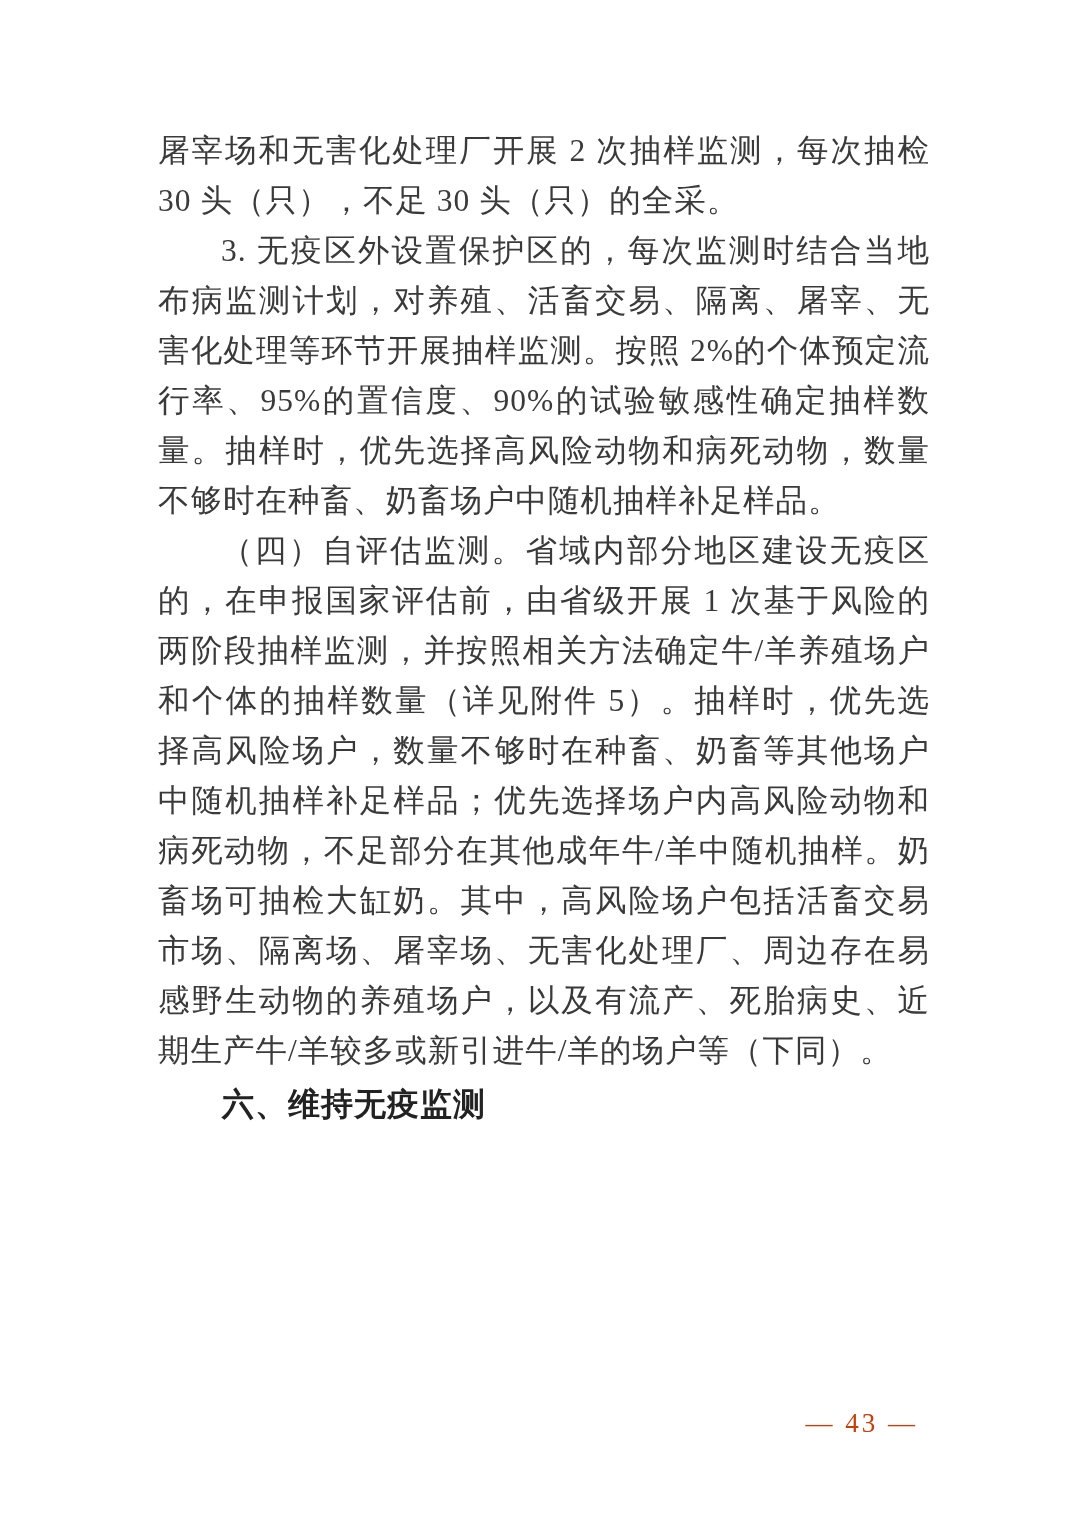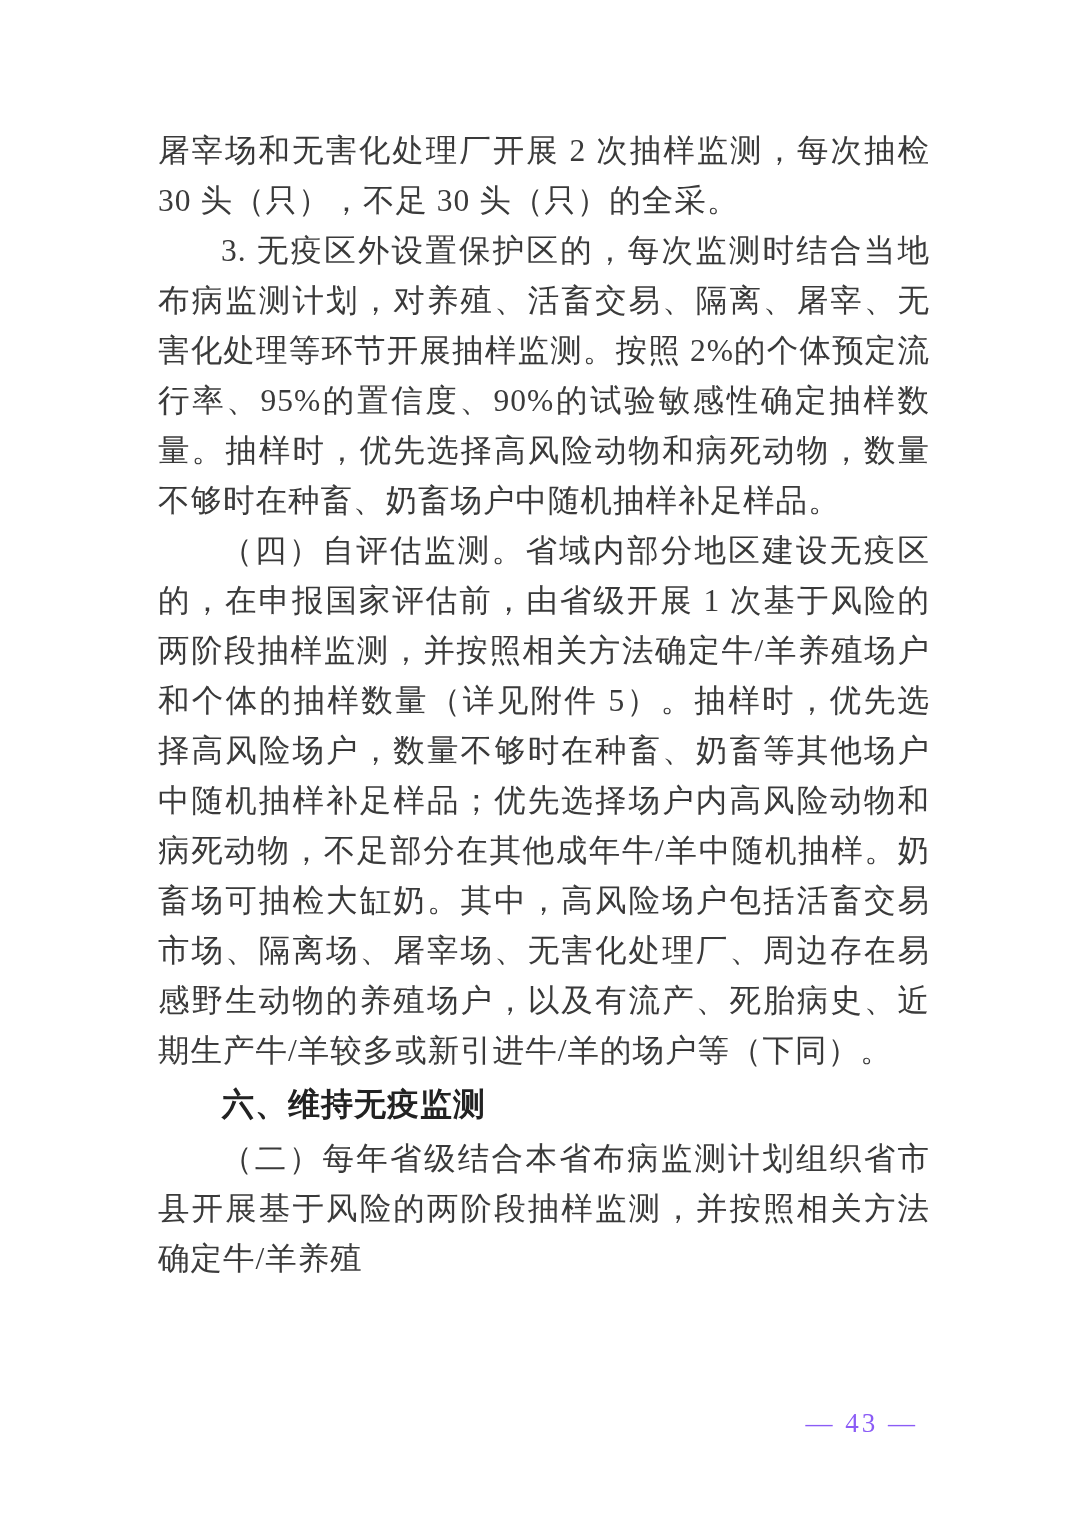--- a/index.html
+++ b/index.html
@@ -41,31 +41,30 @@
     font-weight: bold;
     text-indent: 2em;
     font-family: Liberation Sans, sans-serif;
     letter-spacing: 1px;
   }
   .page-footer {
     position: absolute;
     right: 162px;
     bottom: 88px;
     font-size: 27px;
-    color: #8b5cf6;
+    color: #c2410c;
     letter-spacing: 3px;
     font-family: "Liberation Serif", "DejaVu Serif", serif;
   }
 </style>
 </head>
 <body>
 
 <div class="page">
   <div class="content">
     <p class="body-par">屠宰场和无害化处理厂开展 2 次抽样监测，每次抽检 30 头（只），不足 30 头（只）的全采。</p>
     <p class="body-par indent">3. 无疫区外设置保护区的，每次监测时结合当地布病监测计划，对养殖、活畜交易、隔离、屠宰、无害化处理等环节开展抽样监测。按照 2%的个体预定流行率、95%的置信度、90%的试验敏感性确定抽样数量。抽样时，优先选择高风险动物和病死动物，数量不够时在种畜、奶畜场户中随机抽样补足样品。</p>
     <p class="body-par indent">（四）自评估监测。省域内部分地区建设无疫区的，在申报国家评估前，由省级开展 1 次基于风险的两阶段抽样监测，并按照相关方法确定牛/羊养殖场户和个体的抽样数量（详见附件 5）。抽样时，优先选择高风险场户，数量不够时在种畜、奶畜等其他场户中随机抽样补足样品；优先选择场户内高风险动物和病死动物，不足部分在其他成年牛/羊中随机抽样。奶畜场可抽检大缸奶。其中，高风险场户包括活畜交易市场、隔离场、屠宰场、无害化处理厂、周边存在易感野生动物的养殖场户，以及有流产、死胎病史、近期生产牛/羊较多或新引进牛/羊的场户等（下同）。</p>
     <p class="heading">六、维持无疫监测</p>
-    <p class="body-par indent">（二）每年省级结合本省布病监测计划组织省市县开展基于风险的两阶段抽样监测，并按照相关方法确定牛/羊养殖</p>
   </div>
 
   <div class="page-footer">— 43 —</div>
 </div>
 
 </body></html>

